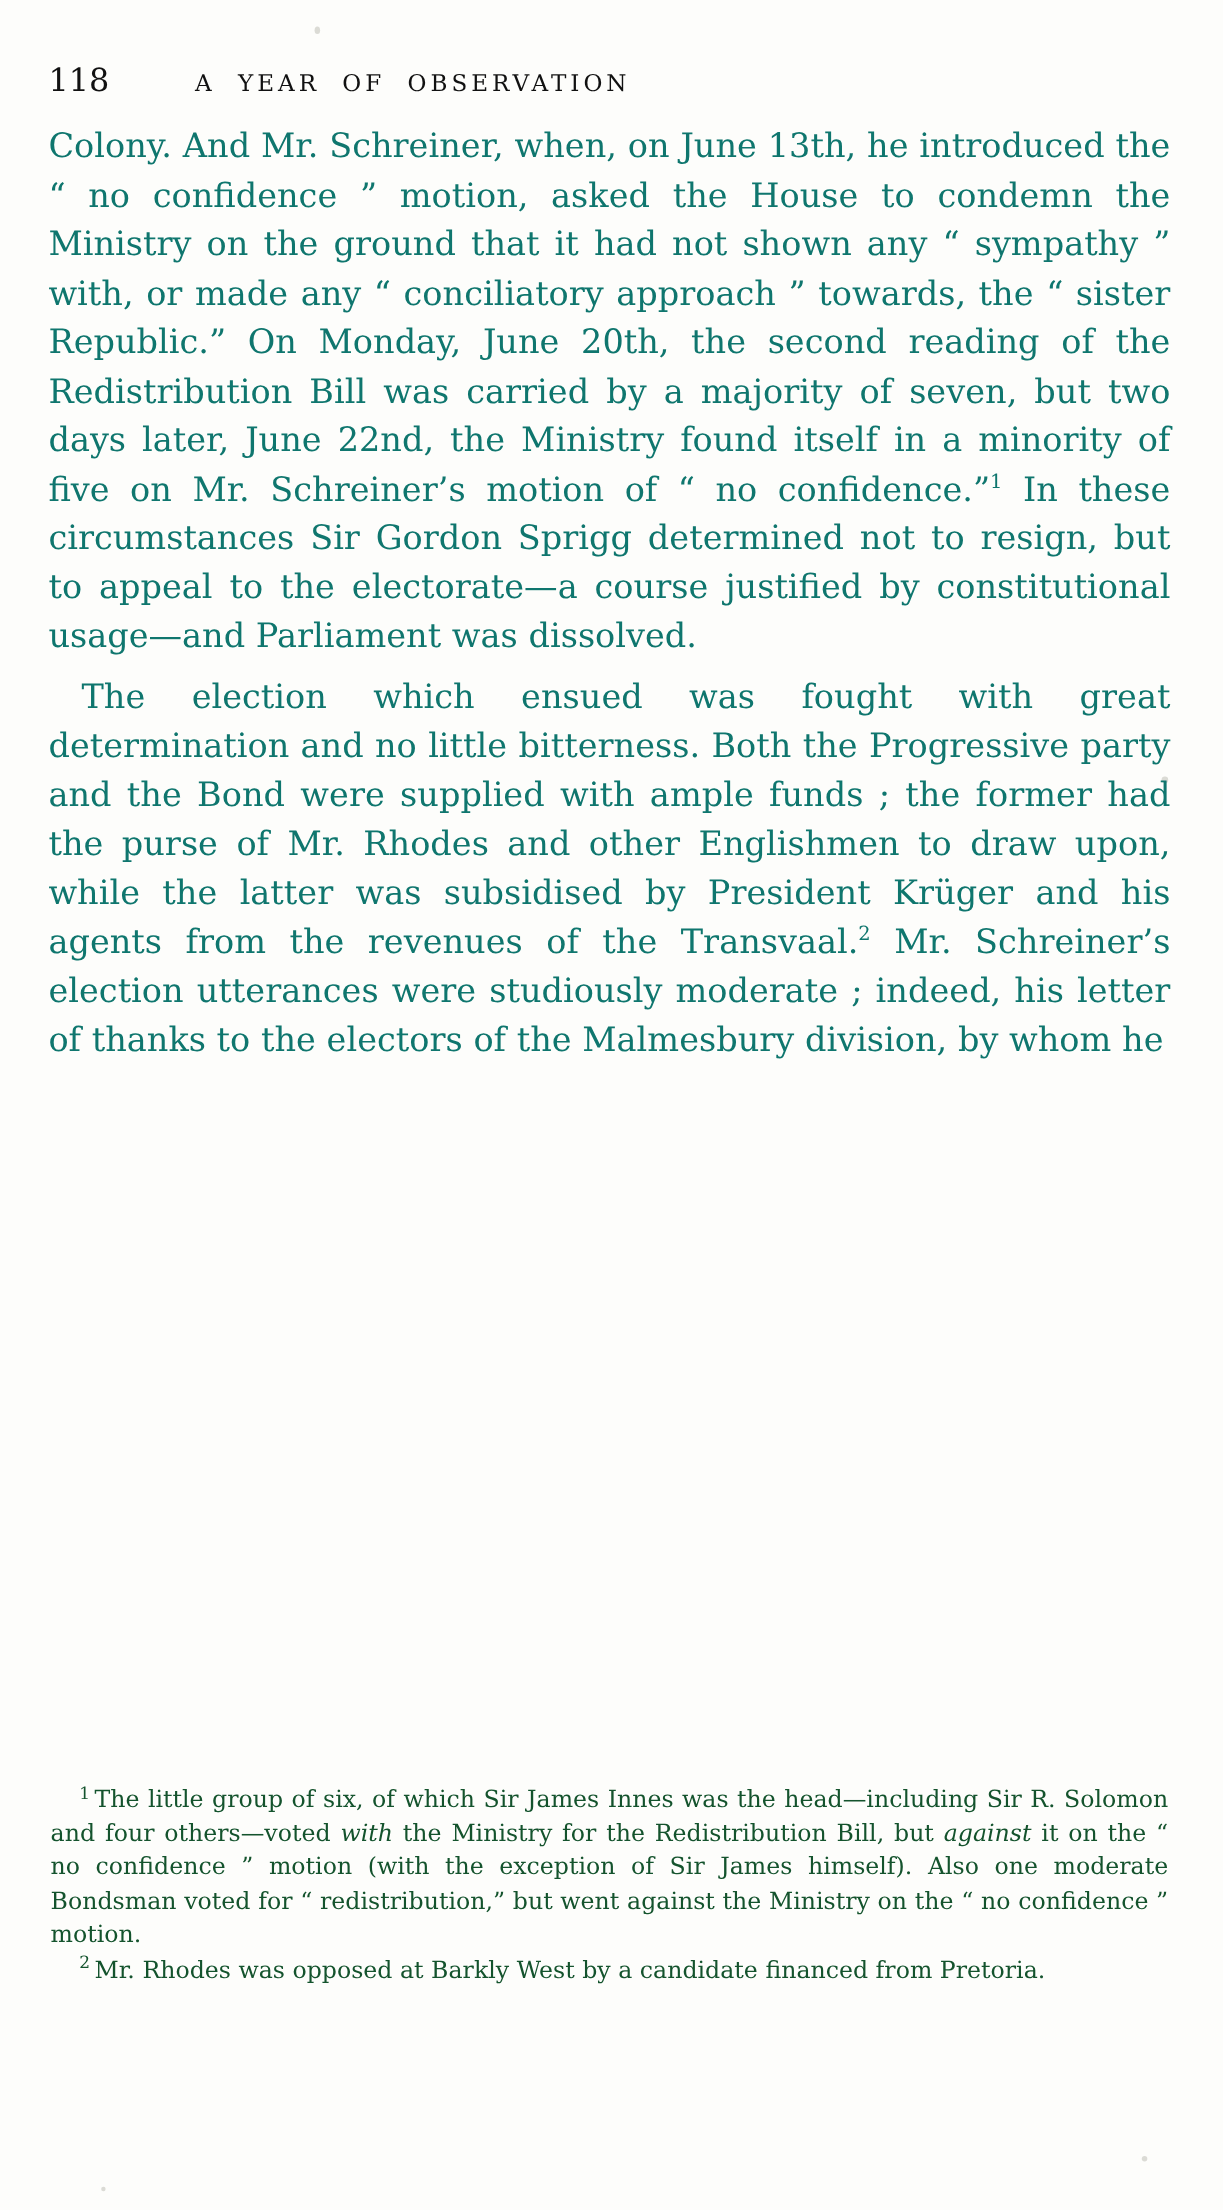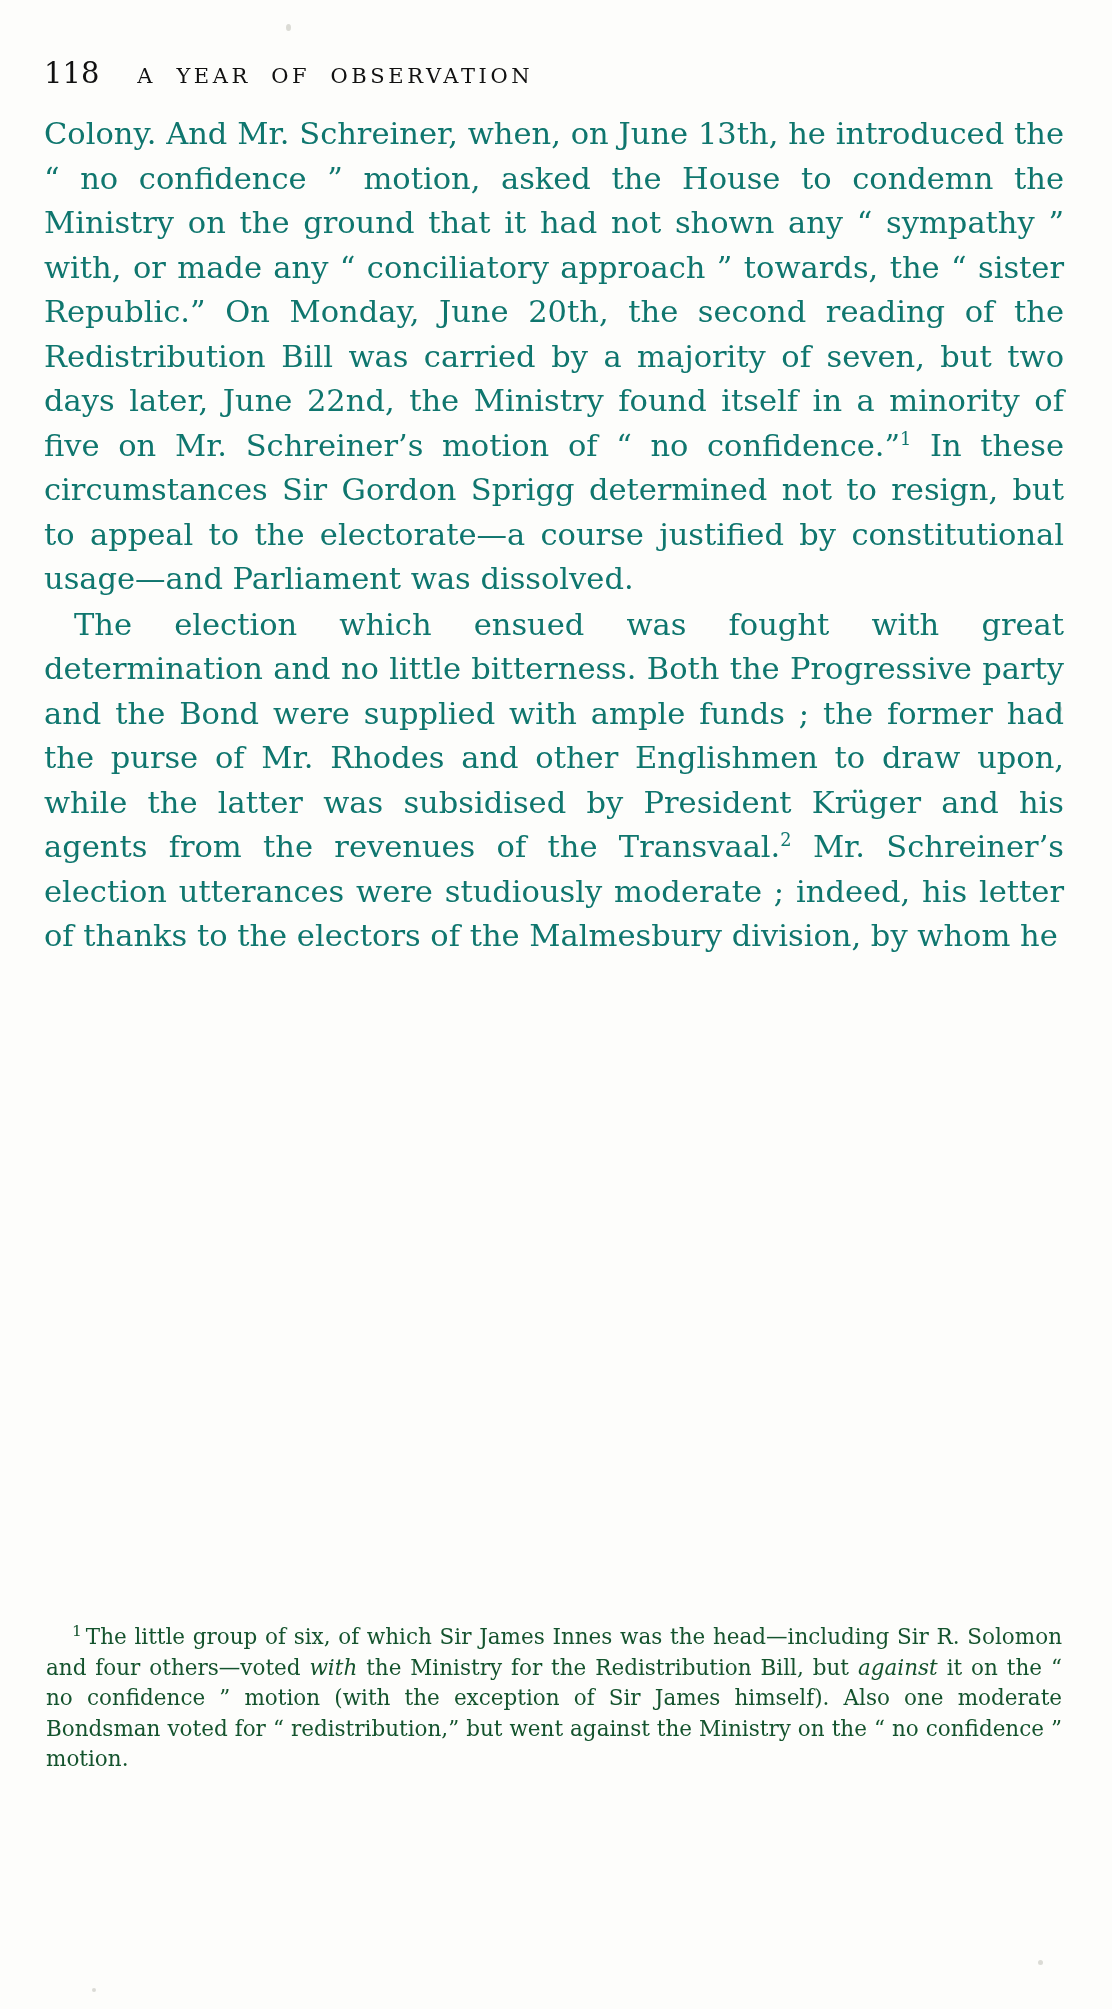--- a/index.html
+++ b/index.html
@@ -28,20 +28,21 @@
     width: 1020px;
   }
   .running-head {
     display: flex;
     align-items: baseline;
     font-family: "DejaVu Serif", serif;
     font-size: 33px;
     letter-spacing: 0.5px;
     margin-bottom: 22px;
     white-space: nowrap;
+    gap: 40px;
   }
   .folio {
     font-size: 29px;
     font-family: "DejaVu Serif", serif;
     letter-spacing: 0px;
     margin-right: 38px;
   }
   .head-title {
     font-size: 21px;
     letter-spacing: 3.6px;
@@ -50,21 +51,21 @@
   .body-text {
     font-family: "DejaVu Serif", serif;
     font-size: 30.5px;
     line-height: 44.5px;
     text-align: justify;
     text-justify: inter-word;
     color: #0f766e;
     margin: 0;
   }
   .body-text + .body-text {
-    margin-top: 1px;
+    margin-top: 11px;
   }
   .indent {
     text-indent: 30px;
   }
   sup {
     font-size: 0.58em;
     vertical-align: super;
     line-height: 0;
   }
   .notes {
@@ -122,15 +123,18 @@
     <p class="body-text indent"><span>The election which ensued was fought with great determination and no little bitterness.   Both the Progressive party and the Bond were supplied with ample funds ; the former had the purse of Mr. Rhodes and other Englishmen to draw upon, while the latter was subsidised by President Krüger and his agents from the revenues of the Transvaal.</span><sup>2</sup> <span>Mr. Schreiner’s election utterances were studiously moderate ; indeed, his letter of thanks to the electors of the Malmesbury division, by whom he</span></p>
 
   </div>
 
   <div class="notes">
 
     <p class="note note-first-indent">
       <span class="marker">1</span><span>The little group of six, of which Sir James Innes was the head—including Sir R. Solomon and four others—voted </span><i>with</i><span> the Ministry for the Redistribution Bill, but </span><i>against</i><span> it on the “ no confidence ” motion (with the exception of Sir James himself).   Also one moderate Bondsman voted for “ redistribution,” but went against the Ministry on the “ no confidence ” motion.</span>
     </p>
 
+    <p class="note note-first-indent">
+      <span class="marker">2</span><span>Mr. Rhodes was opposed at Barkly West by a candidate financed from Pretoria.</span>
+    </p>
   </div>
 
 </div>
 
 </body></html>

